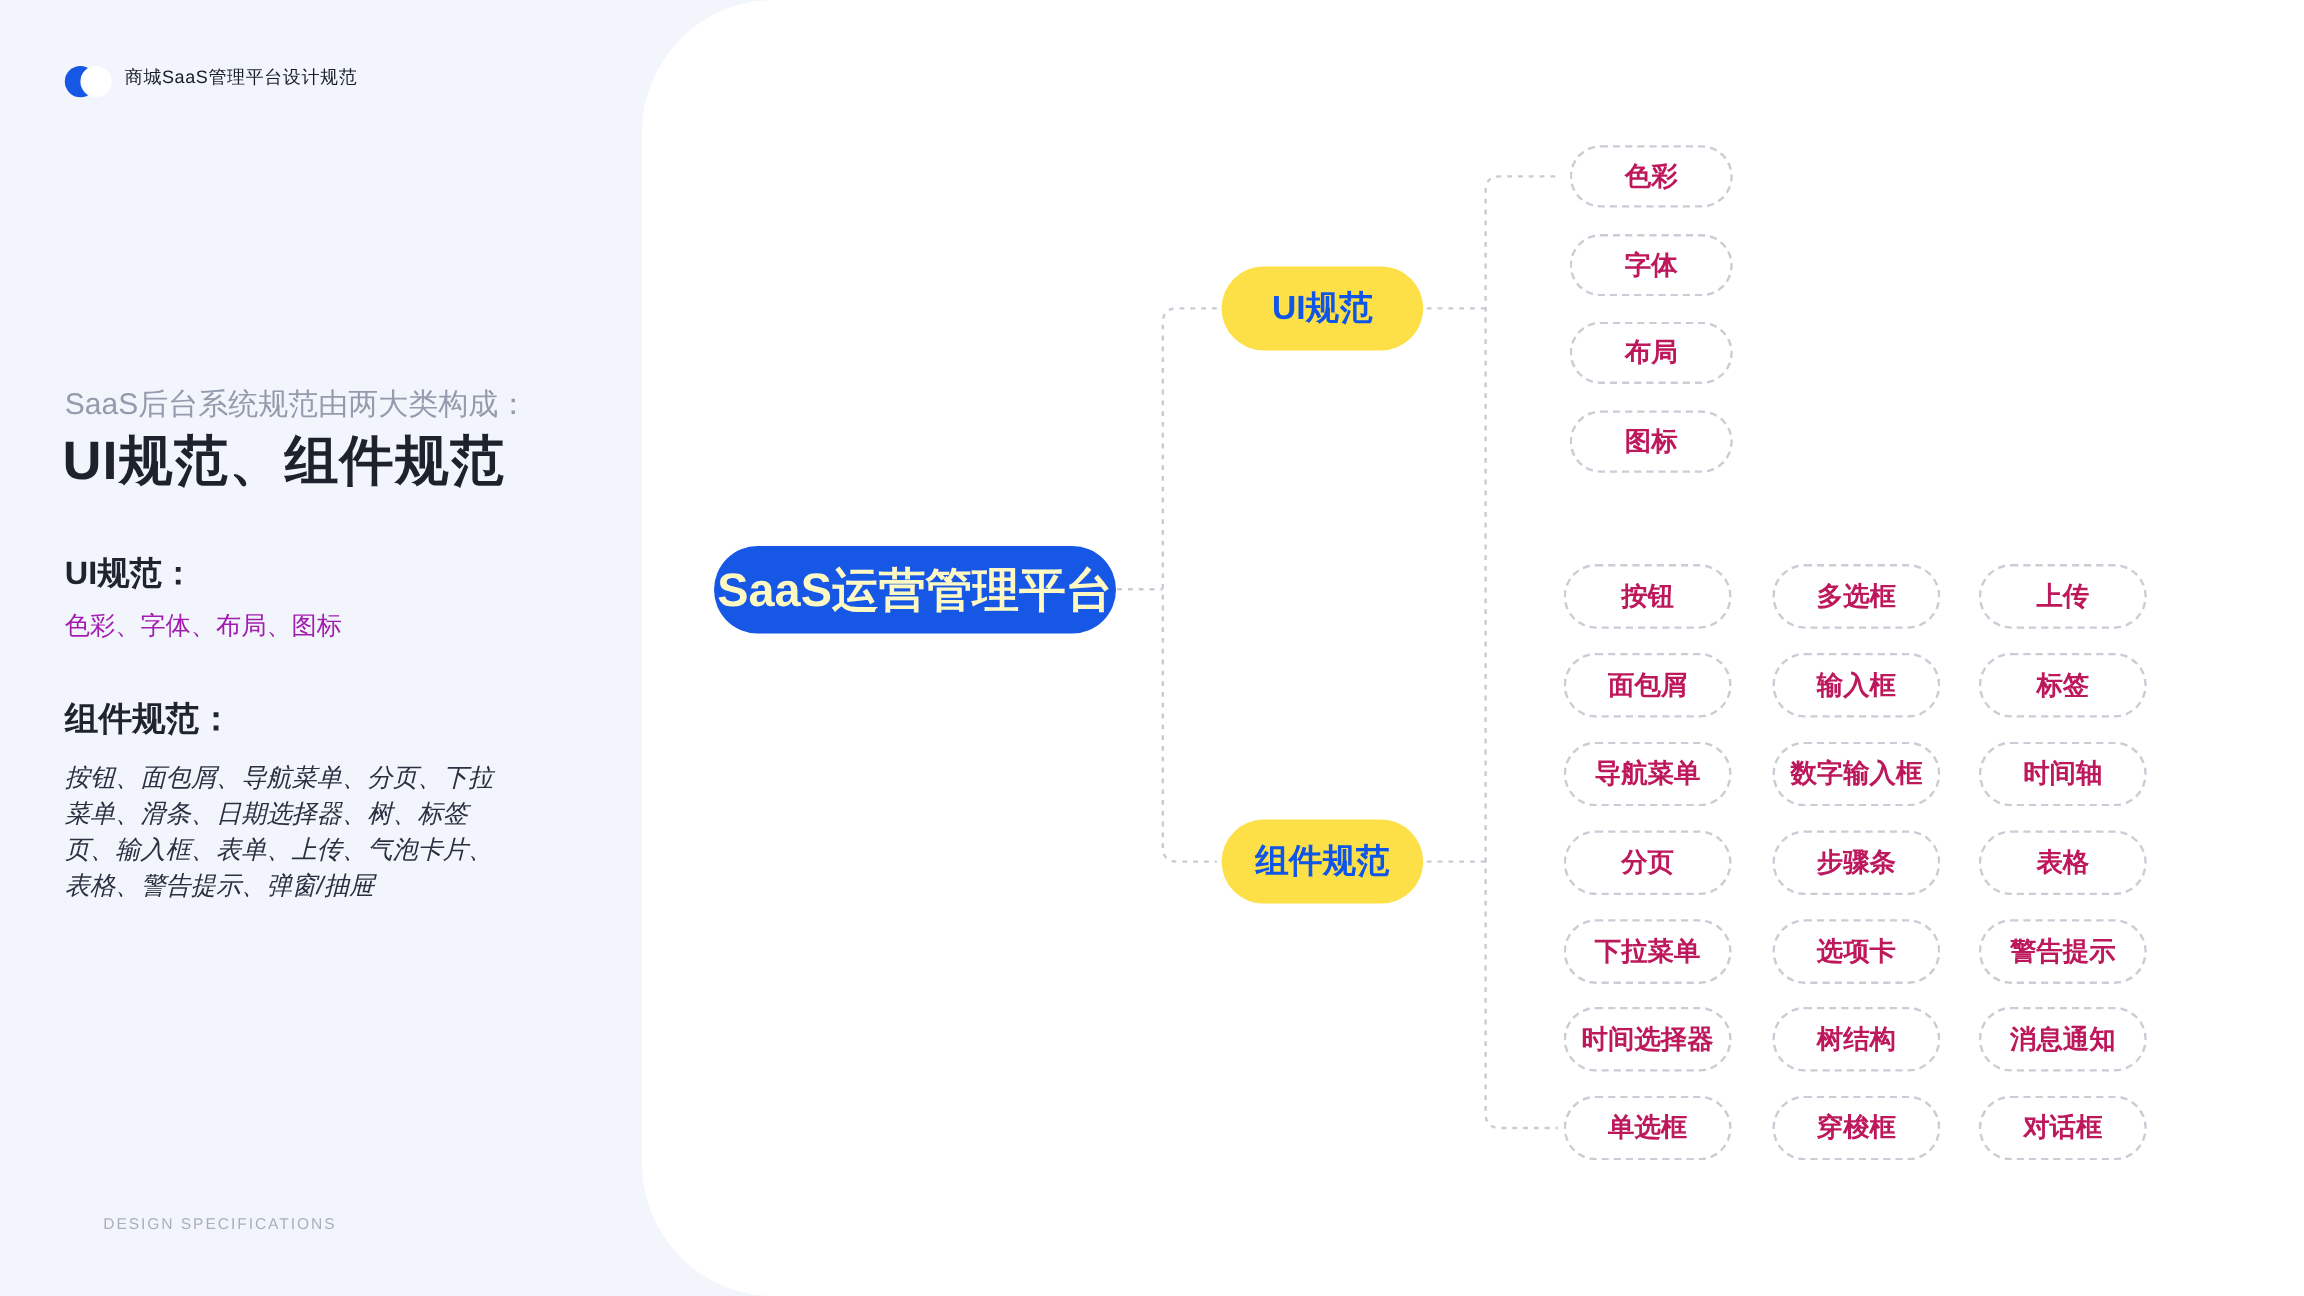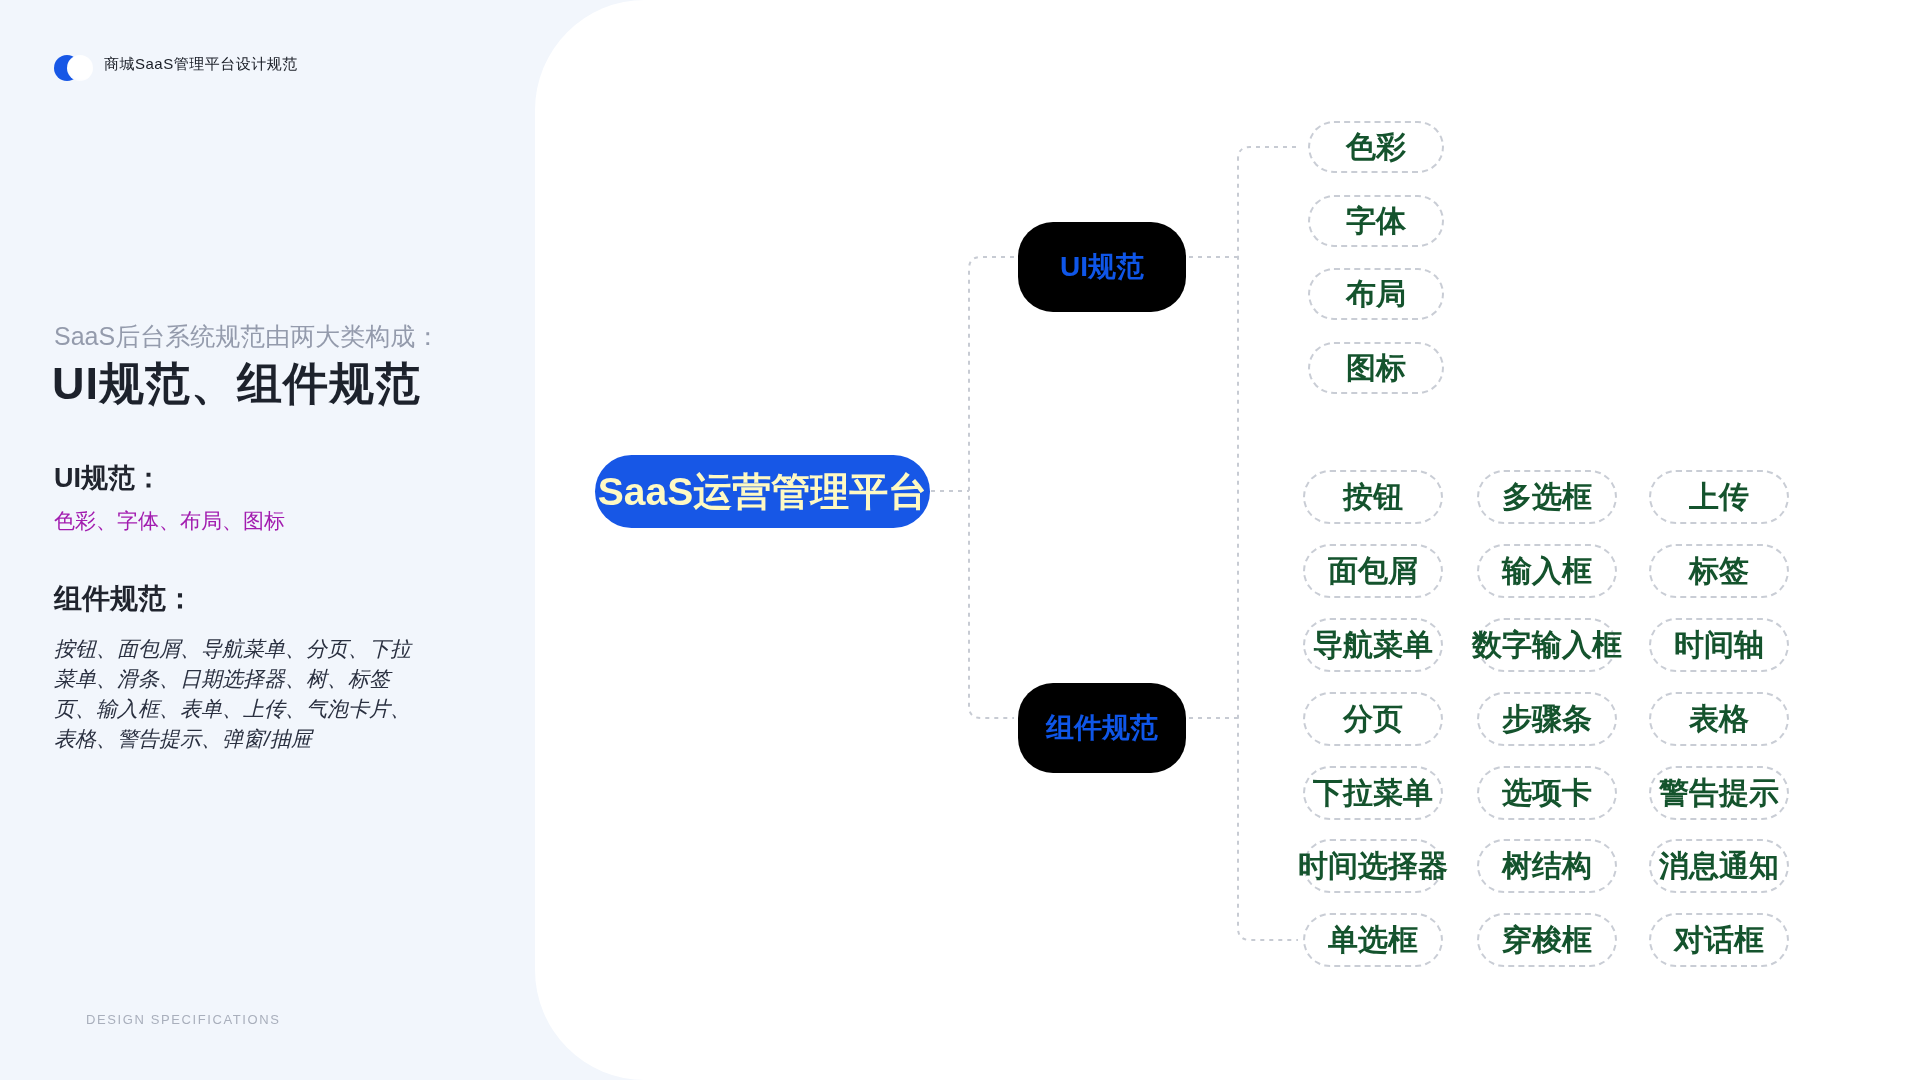--- a/index.html
+++ b/index.html
@@ -33,26 +33,26 @@
 
   
   .connectors { position:absolute; left:0; top:0; width:1920px; height:1080px; pointer-events:none; }
 
   .node { position:absolute; display:flex; align-items:center; justify-content:center; white-space:nowrap; }
   .node-root {
     left:595px; top:455px; width:335px; height:73px; border-radius:37px;
     background:#1757E6; color:#fef9c3; font-size:39px; font-weight:700;
   }
   .node-branch {
-    width:168px; height:90px; border-radius:35px;
-    background:#000000; color:#0F56E8; font-size:28px; font-weight:700;
+    width:168px; height:70px; border-radius:35px;
+    background:#fde047; color:#0F56E8; font-size:28px; font-weight:700;
   }
   .node-dashed {
     height:52px; border-radius:26px; background:#FFFFFF;
-    border:2px dashed #C9CDD5; color:#14532d; font-size:30px; font-weight:600;
+    border:2px dashed #C9CDD5; color:#be185d; font-size:22px; font-weight:600;
   }
   .grid-pill { height:54px; border-radius:27px; }
 </style>
 </head>
 <body>
 
 <div class="panel"></div>
 
 <div class="brand">
   <div class="logo">

